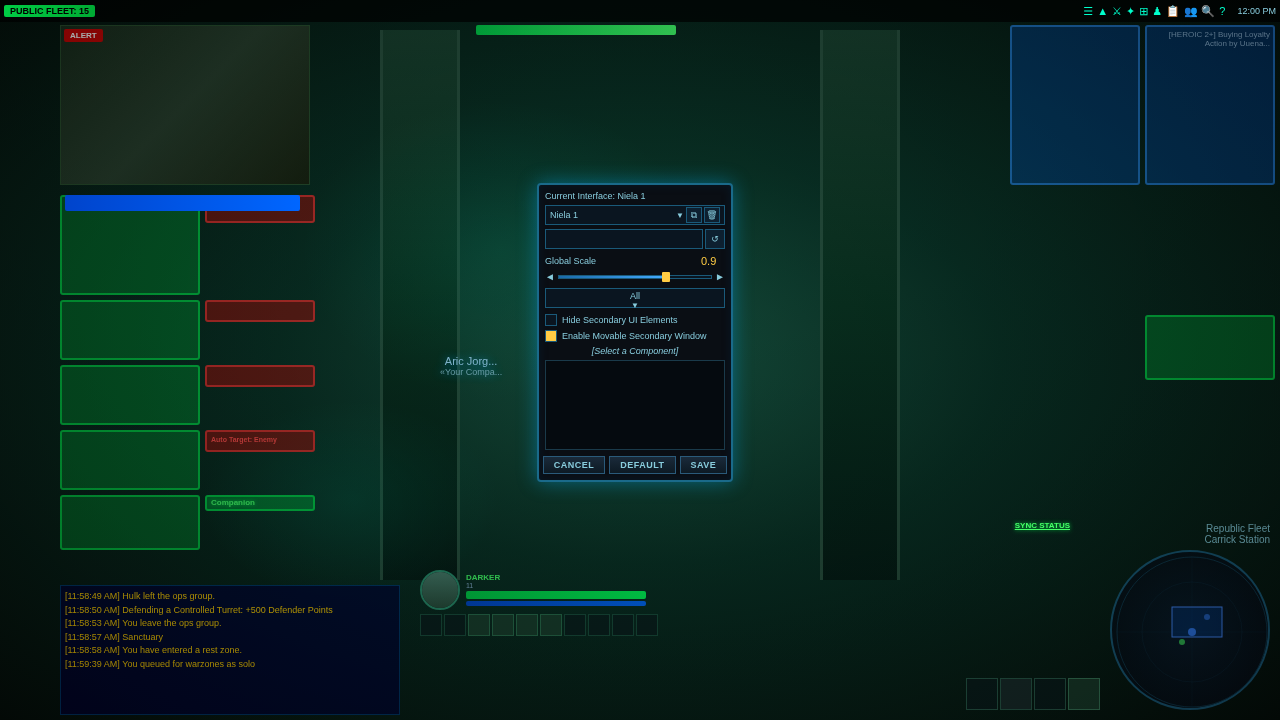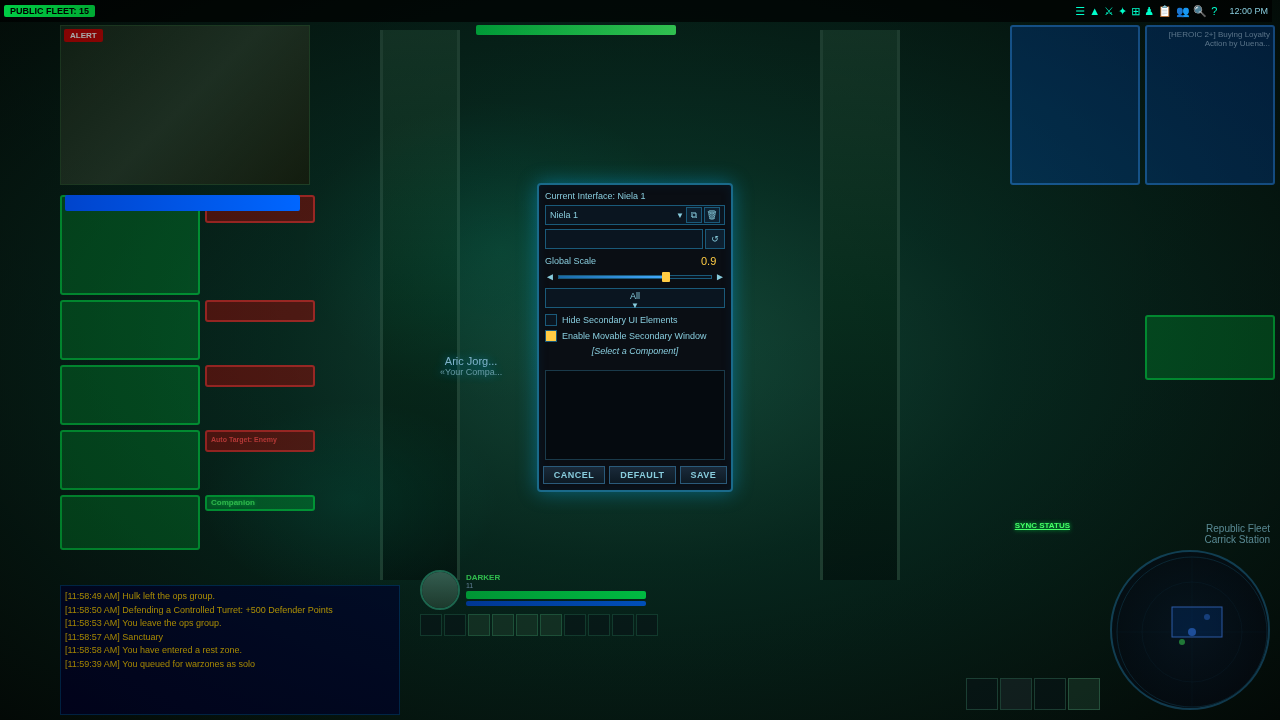--- a/index.html
+++ b/index.html
@@ -25,21 +25,21 @@
       position: absolute;
       background: radial-gradient(ellipse, rgba(0,180,140,0.15) 0%, transparent 70%);
       border-radius: 50%;
     }
 
     
     #top-hud {
       position: absolute;
       top: 0;
       left: 0;
-      right: 8px;
+      right: 0;
       height: 22px;
       background: rgba(0,0,0,0.7);
       display: flex;
       align-items: center;
       gap: 4px;
       padding: 0 4px;
       z-index: 10;
     }
 
     .hud-fleet-badge {
@@ -360,21 +360,21 @@
     .checkbox-label {
       color: #88ccdd;
       font-size: 9px;
     }
 
     
     .component-select-label {
       color: #88ccdd;
       font-size: 9px;
       text-align: center;
-      margin-bottom: 14px;
+      margin-bottom: 4px;
       font-style: italic;
     }
 
     .component-area {
       background: #050a0f;
       border: 1px solid #1a3a4a;
       height: 90px;
       margin-bottom: 6px;
     }
 

